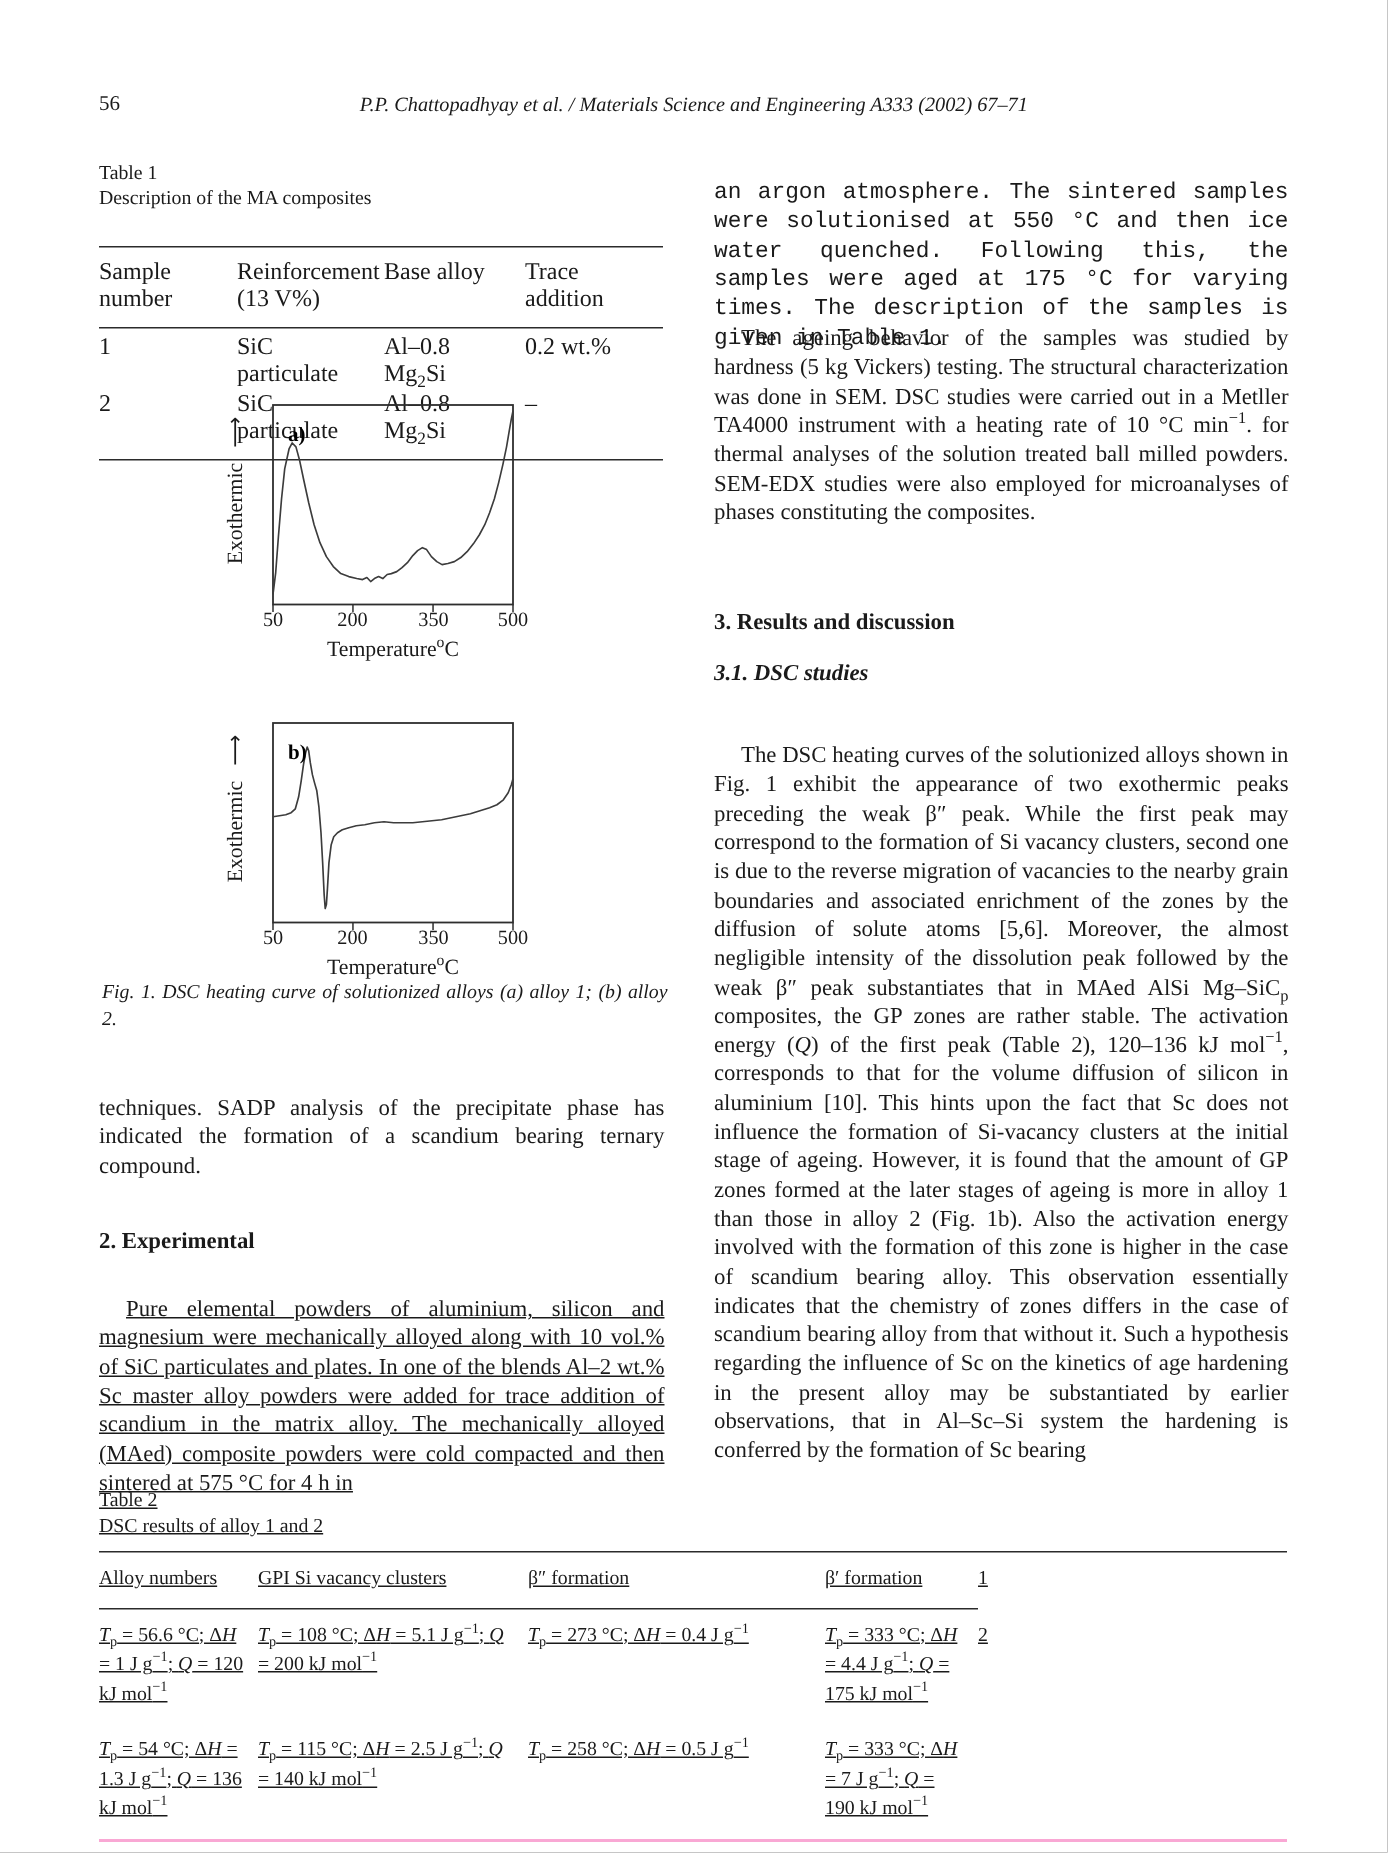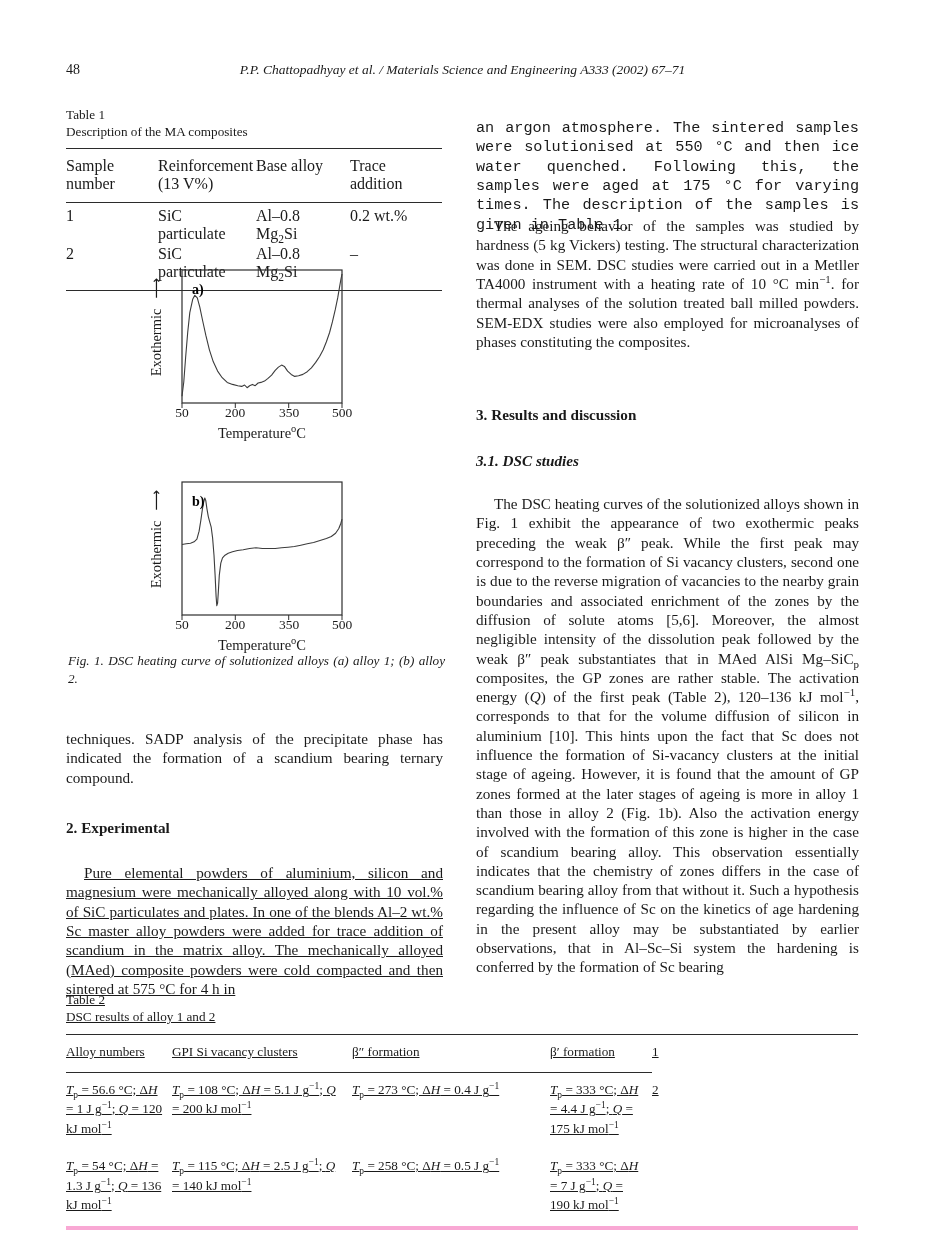--- a/index.html
+++ b/index.html
@@ -11,21 +11,21 @@
   }
   
   .pagenum{position:absolute;left:66px;top:62px;font-size:14px;}
   .runtitle{position:absolute;left:90px;right:90px;top:62px;text-align:center;
     font-style:italic;font-size:13.5px;}
   
   .t1{position:absolute;left:66px;top:106px;width:376px;}
   .tbl-label{font-size:13.2px;line-height:17px;}
   .tbl-caption{font-size:13.2px;line-height:17px;}
   .t1-grid{display:grid;grid-template-columns:92px 98px 94px 1fr;
-    border-top:1px solid #2b2b2b;border-bottom:1px solid #2b2b2b;margin-top:8px;}
+    border-top:1px solid #2b2b2b;border-bottom:1px solid #2b2b2b;margin-top:24px;}
   .t1-grid .hcell{padding:8px 6px 9px 0;border-bottom:1px solid #2b2b2b;}
   .t1-grid .cell{padding:4px 6px 2px 0;}
   .t1-grid .cell.last{padding-bottom:9px;padding-top:0;}
   
   .figure{position:absolute;left:144px;width:300px;height:195px;}
   .plotbox{fill:none;stroke:#2e2e2e;stroke-width:1.2;}
   .curve{fill:none;stroke:#3c3c3c;stroke-width:1.1;stroke-linejoin:round;}
   .tick{stroke:#2e2e2e;stroke-width:1;}
   .panel-label{font-family:"Liberation Serif",serif;font-size:14px;font-weight:bold;}
   .ylabel{position:absolute;left:-52px;top:62px;width:132px;height:20px;text-align:center;
@@ -39,36 +39,36 @@
   .para{position:absolute;text-align:justify;font-size:15.2px;line-height:19.3px;}
   .indent{text-indent:18px;}
   .b-head{position:absolute;font-size:15.2px;font-weight:bold;}
   .i-head{position:absolute;font-size:15.2px;font-style:italic;}
   #p-cont{left:66px;top:714px;width:377px;}
   #h-exp{left:66px;top:806px;}
   #p-exp{left:66px;top:848px;width:377px;text-decoration:underline;}
   #p-r1{left:476px;top:104px;width:383px;font-family:Liberation Mono, monospace;}
   #p-r2{left:476px;top:201px;width:383px;}
   #h-res{left:476px;top:393px;}
-  #h-dsc{left:476px;top:437px;}
+  #h-dsc{left:476px;top:425px;}
   #p-r3{left:476px;top:479px;width:383px;}
   
   .t2{position:absolute;left:66px;top:991px;width:792px;text-decoration:underline;}
   .t2-grid{display:grid;grid-template-columns:106px 180px 198px 102px 1fr;
-    border-top:1px solid #2b2b2b;border-bottom:4px solid #f9a8d4;margin-top:9px;}
+    border-top:1px solid #2b2b2b;border-bottom:2px solid #f9a8d4;margin-top:9px;}
   .t2-grid .hcell{padding:9px 8px 9px 0;border-bottom:1px solid #2b2b2b;font-size:13.2px;}
   .t2-grid .cell{padding:7px 8px 11px 0;font-size:13.2px;line-height:19.5px;}
   sub,sup{font-size:72%;line-height:0;}
 </style>
 </head>
 <body>
 
 <div class="page">
 
-  <div class="pagenum">48</div>
+  <div class="pagenum">56</div>
   <div class="runtitle">P.P. Chattopadhyay et al. / Materials Science and Engineering A333 (2002) 67–71</div>
 
   <div class="t1">
     <div class="tbl-label">Table 1</div>
     <div class="tbl-caption">Description of the MA composites</div>
     <div class="t1-grid">
       <div class="hcell">Sample number</div>
       <div class="hcell">Reinforcement (13 V%)</div>
       <div class="hcell">Base alloy</div>
       <div class="hcell">Trace addition</div>

